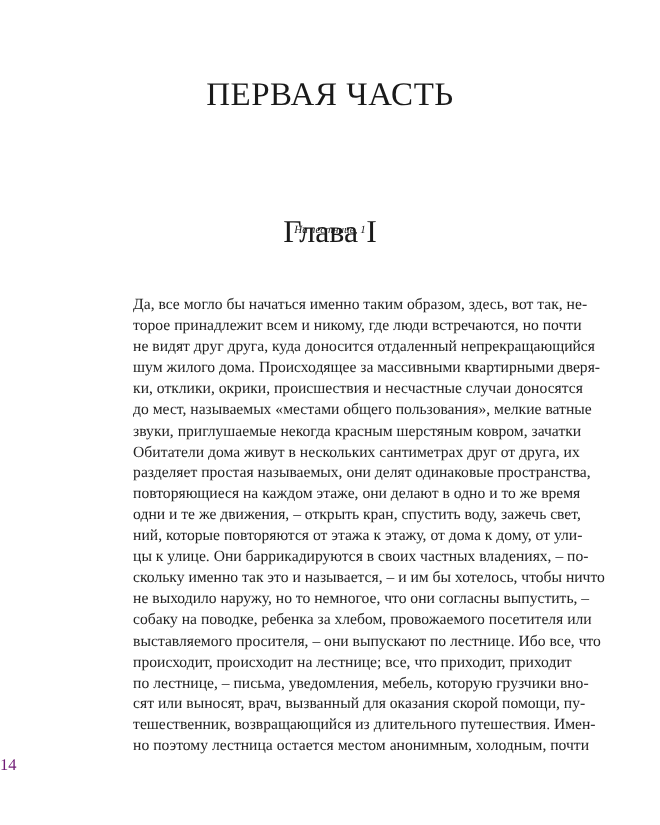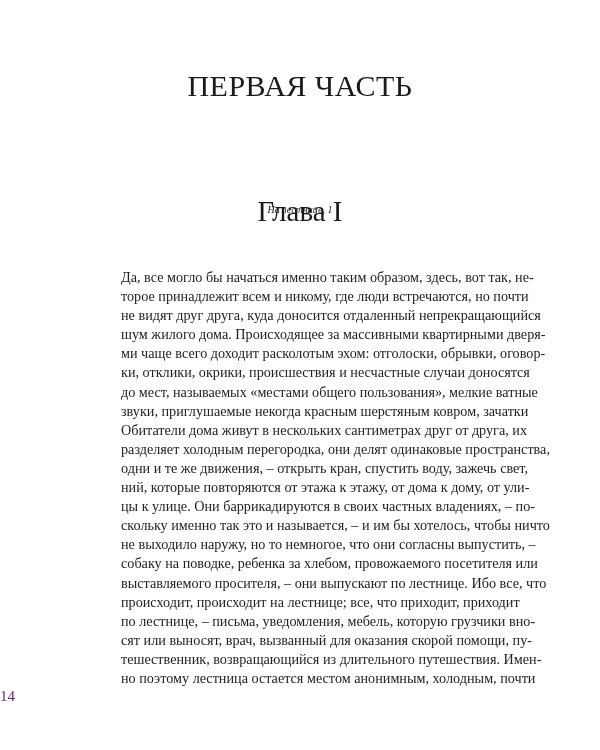--- a/index.html
+++ b/index.html
@@ -87,26 +87,26 @@
 <div class="page">
   <div class="part-title">ПЕРВАЯ ЧАСТЬ</div>
   <div class="chapter-title">Глава I</div>
   <div class="chapter-subtitle">На лестнице, 1</div>
 
   <div class="body-text">
     <span class="body-line">Да, все могло бы начаться именно таким образом, здесь, вот так, не-</span>
     <span class="body-line">торое принадлежит всем и никому, где люди встречаются, но почти</span>
     <span class="body-line">не видят друг друга, куда доносится отдаленный непрекращающийся</span>
     <span class="body-line">шум жилого дома. Происходящее за массивными квартирными дверя-</span>
-    <span class="body-line">ми чаще всего доходит расколотым эхом: отголоски, обрывки, оговор-</span>
     <span class="body-line">ки, отклики, окрики, происшествия и несчастные случаи доносятся</span>
     <span class="body-line">до мест, называемых «местами общего пользования», мелкие ватные</span>
     <span class="body-line">звуки, приглушаемые некогда красным шерстяным ковром, зачатки</span>
     <span class="body-line">Обитатели дома живут в нескольких сантиметрах друг от друга, их</span>
-    <span class="body-line">разделяет холодным перегородка, они делят одинаковые пространства,</span>
+    <span class="body-line">разделяет простая называемых, они делят одинаковые пространства,</span>
+    <span class="body-line">повторяющиеся на каждом этаже, они делают в одно и то же время</span>
     <span class="body-line">одни и те же движения, – открыть кран, спустить воду, зажечь свет,</span>
     <span class="body-line">ний, которые повторяются от этажа к этажу, от дома к дому, от ули-</span>
     <span class="body-line">цы к улице. Они баррикадируются в своих частных владениях, – по-</span>
     <span class="body-line">скольку именно так это и называется, – и им бы хотелось, чтобы ничто</span>
     <span class="body-line">не выходило наружу, но то немногое, что они согласны выпустить, –</span>
     <span class="body-line">собаку на поводке, ребенка за хлебом, провожаемого посетителя или</span>
     <span class="body-line">выставляемого просителя, – они выпускают по лестнице. Ибо все, что</span>
     <span class="body-line">происходит, происходит на лестнице; все, что приходит, приходит</span>
     <span class="body-line">по лестнице, – письма, уведомления, мебель, которую грузчики вно-</span>
     <span class="body-line">сят или выносят, врач, вызванный для оказания скорой помощи, пу-</span>

